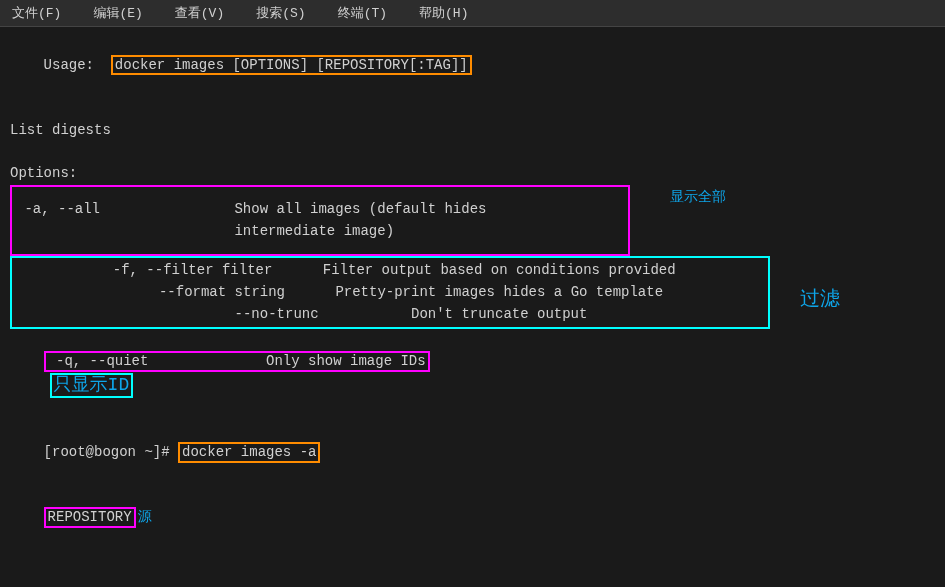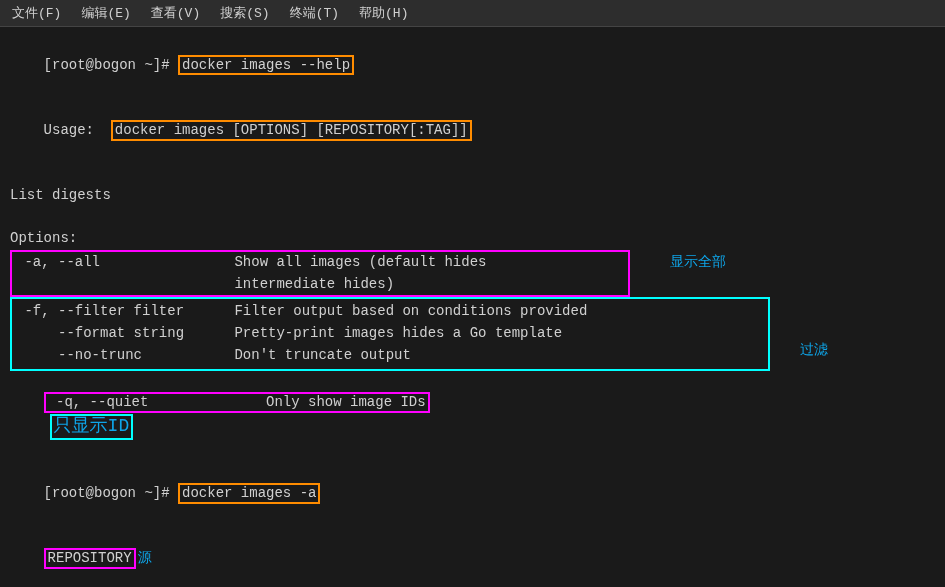--- a/index.html
+++ b/index.html
@@ -12,21 +12,21 @@
       height: 587px;
       overflow: hidden;
       position: relative;
     }
 
     
     .menubar {
       background-color: #2d2d2d;
       color: #d0d0d0;
       display: flex;
-      gap: 4px;
+      gap: 16px;
       padding: 2px 4px;
       font-size: 13px;
       border-bottom: 1px solid #444;
     }
     .menubar-item {
       padding: 2px 8px;
       cursor: pointer;
     }
 
     
@@ -74,58 +74,55 @@
   <span class="menubar-item">编辑(E)</span>
   <span class="menubar-item">查看(V)</span>
   <span class="menubar-item">搜索(S)</span>
   <span class="menubar-item">终端(T)</span>
   <span class="menubar-item">帮助(H)</span>
 </div>
 
 <div class="terminal">
 
   
-  <div class="line">
-    <span class="prompt">[root@bogon ~]# </span><span class="inline-box inline-box-orange">docker images --help</span>
-  </div>
 
   
   <div class="line">
     <span>Usage:  </span><span class="inline-box inline-box-orange">docker images [OPTIONS] [REPOSITORY[:TAG]]</span>
   </div>
 
   
   <div class="line">&nbsp;</div>
 
   
   <div class="line">List digests</div>
 
   
   <div class="line">&nbsp;</div>
 
   
   <div class="line">Options:</div>
 
   
   <div style="position:relative; display:inline-block; width:100%;">
-    <div style="border: 2px solid #ff00ff; padding: 0 4px; display:inline-block; min-width:620px;">
+    <div style="border: 2px solid #ff00ff; padding: 12px 4px; display:inline-block; min-width:620px;">
       <div class="line"> -a, --all                Show all images (default hides</div>
-      <div class="line">                          intermediate hides)</div>
+      <div class="line">                          intermediate image)</div>
     </div>
     <span class="text-yellow" style="position:absolute; left:660px; top:2px; font-size:14px;">显示全部</span>
   </div>
 
   
   <div style="position:relative; display:inline-block; width:100%;">
-    <div style="border: 2px solid #00ffff; padding: 2px 4px; display:inline-block; min-width:760px;">
+    <div style="border: 2px solid #00ffff; padding: 2px 4px; display:inline-block; min-width:760px;text-align:center;">
       <div class="line"> -f, --filter filter      Filter output based on conditions provided</div>
       <div class="line">     --format string      Pretty-print images hides a Go template</div>
       <div class="line">     --no-trunc           Don't truncate output</div>
     </div>
-    <span class="text-yellow" style="position:absolute; left:790px; top:43px; font-size:14px;">过滤</span>
+    <span class="text-yellow" style="position:absolute; left:790px; top:28px; font-size:20px;">过滤</span>
   </div>
 
   
   <div class="line" style="position:relative;">
     <span class="inline-box inline-box-magenta"> -q, --quiet              Only show image IDs</span>
     <span class="inline-box inline-box-cyan text-yellow" style="margin-left:6px; font-size:18px;">只显示ID</span>
   </div>
 
   
   <div class="line">

